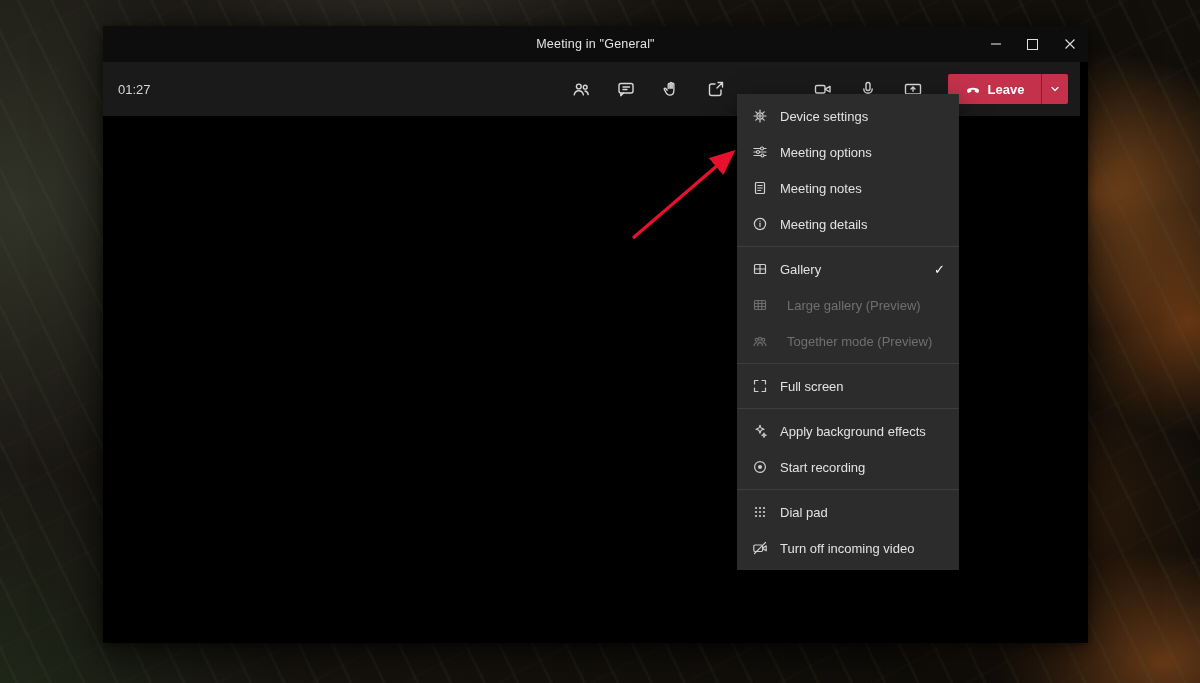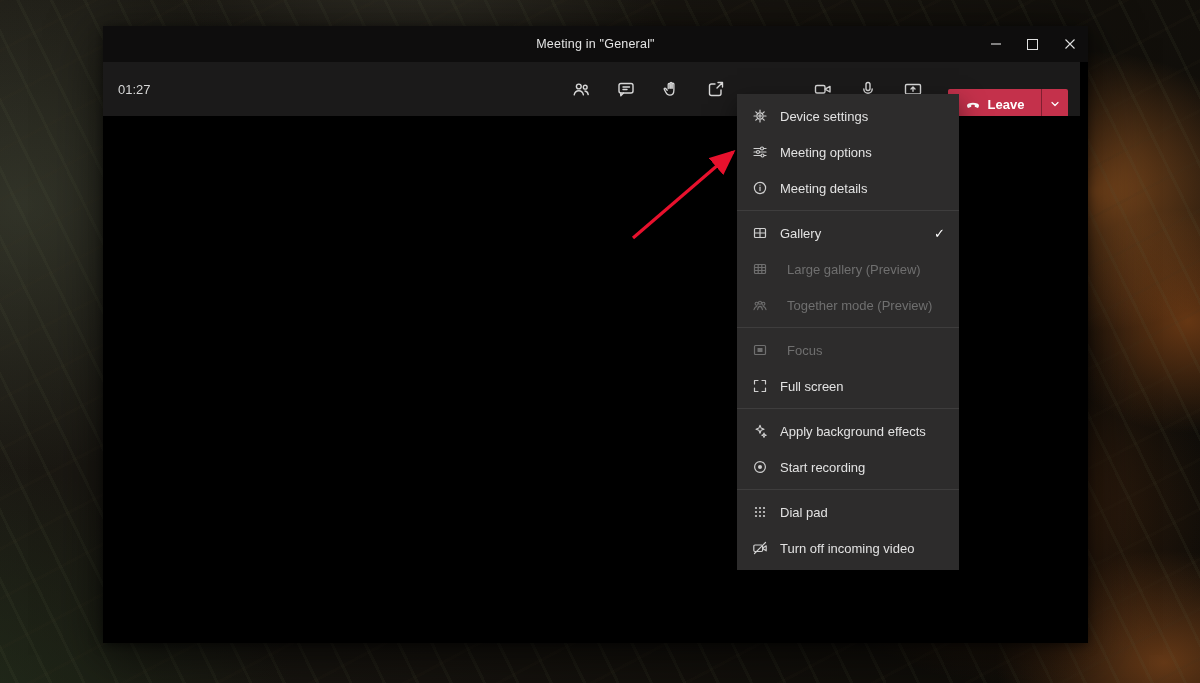--- a/index.html
+++ b/index.html
@@ -35,21 +35,21 @@
   .maxbox{width:9px;height:9px;border:1px solid #e0e0e0;display:block;}
 
   .toolbar{position:absolute;top:36px;left:0;right:8px;height:54px;background:#1b1a1a;}
   .timer{position:absolute;left:15px;top:0;height:54px;display:flex;align-items:center;color:#d6d6d6;font-size:13px;}
   .ctr-group{position:absolute;left:462px;top:11px;display:flex;gap:13px;}
   .right-group{position:absolute;left:704px;top:11px;display:flex;gap:13px;}
   .tbtn{width:32px;height:32px;display:flex;align-items:center;justify-content:center;color:#d8d8d8;cursor:pointer;}
   .tbtn svg{display:block;}
 
   .leave{position:absolute;left:845px;top:12px;width:120px;height:30px;background:#c4314b;border-radius:2px;
-    display:flex;color:#fff;overflow:hidden;cursor:pointer;margin-top:15px;}
+    display:flex;color:#fff;overflow:hidden;cursor:pointer;}
   .leave-main{flex:1;display:flex;align-items:center;justify-content:center;gap:7px;font-size:13px;font-weight:700;}
   .leave-caret{width:26px;border-left:1px solid rgba(0,0,0,.35);display:flex;align-items:center;justify-content:center;cursor:pointer;}
 
   .stage{position:absolute;top:90px;left:0;right:0;bottom:0;background:#000;}
 
   .menu{
     position:absolute;left:737px;top:94px;width:222px;background:#2d2c2c;padding:4px 0;
     box-shadow:0 10px 24px rgba(0,0,0,.55);z-index:5;
   }
   .mi{height:36px;display:flex;align-items:center;padding:0 14px;gap:12px;font-size:13px;color:#e2e2e2;cursor:pointer;}
@@ -179,20 +179,29 @@
         <svg width="16" height="16" viewBox="0 0 16 16" fill="none" stroke="currentColor" stroke-width="1.2" stroke-linecap="round">
           <path d="M2 4.5h12M2 8h12M2 11.5h12"></path>
           <circle cx="10" cy="4.5" r="1.5" fill="#2d2c2c"></circle>
           <circle cx="6" cy="8" r="1.5" fill="#2d2c2c"></circle>
           <circle cx="10.5" cy="11.5" r="1.5" fill="#2d2c2c"></circle>
         </svg>
       </span>
       <span class="lbl">Meeting options</span>
     </div>
 
+    <div class="mi">
+      <span class="ic">
+        <svg width="16" height="16" viewBox="0 0 16 16" fill="none" stroke="currentColor" stroke-width="1.2" stroke-linecap="round">
+          <rect x="3.5" y="2.5" width="9" height="11" rx="1"></rect>
+          <path d="M5.8 5.5h4.4M5.8 8h4.4M5.8 10.5h3"></path>
+        </svg>
+      </span>
+      <span class="lbl">Meeting notes</span>
+    </div>
 
     <div class="mi">
       <span class="ic">
         <svg width="16" height="16" viewBox="0 0 16 16" fill="none" stroke="currentColor" stroke-width="1.2" stroke-linecap="round">
           <circle cx="8" cy="8" r="5.6"></circle>
           <path d="M8 7.2v3.4"></path>
           <circle cx="8" cy="5.2" r="0.6" fill="currentColor" stroke="none"></circle>
         </svg>
       </span>
       <span class="lbl">Meeting details</span>
@@ -228,29 +237,20 @@
             <circle cx="8" cy="5.8" r="1.5"></circle>
             <circle cx="11.4" cy="6.8" r="1.5"></circle>
           <path d="M2 12.6c.6-2 1.5-3 2.9-3.1M14 12.6c-.6-2-1.5-3-2.9-3.1M5.6 12.8c.3-2.3 1.2-3.4 2.4-3.4s2.1 1.1 2.4 3.4"></path>
         </svg>
       </span>
       <span class="lbl">Together mode (Preview)</span>
     </div>
 
     <div class="sep"></div>
 
-    <div class="mi disabled">
-      <span class="ic">
-        <svg width="16" height="16" viewBox="0 0 16 16" fill="none" stroke="currentColor" stroke-width="1.2" stroke-linecap="round">
-          <rect x="2.5" y="3.5" width="11" height="9" rx="1"></rect>
-          <rect x="5.5" y="6" width="5" height="4" rx="0.5" fill="currentColor" stroke="none"></rect>
-        </svg>
-      </span>
-      <span class="lbl">Focus</span>
-    </div>
 
     <div class="mi">
       <span class="ic">
         <svg width="16" height="16" viewBox="0 0 16 16" fill="none" stroke="currentColor" stroke-width="1.2" stroke-linecap="round" stroke-linejoin="round">
           <path d="M2.5 6V2.5H6M10 2.5h3.5V6M13.5 10v3.5H10M6 13.5H2.5V10"></path>
         </svg>
       </span>
       <span class="lbl">Full screen</span>
     </div>
 

